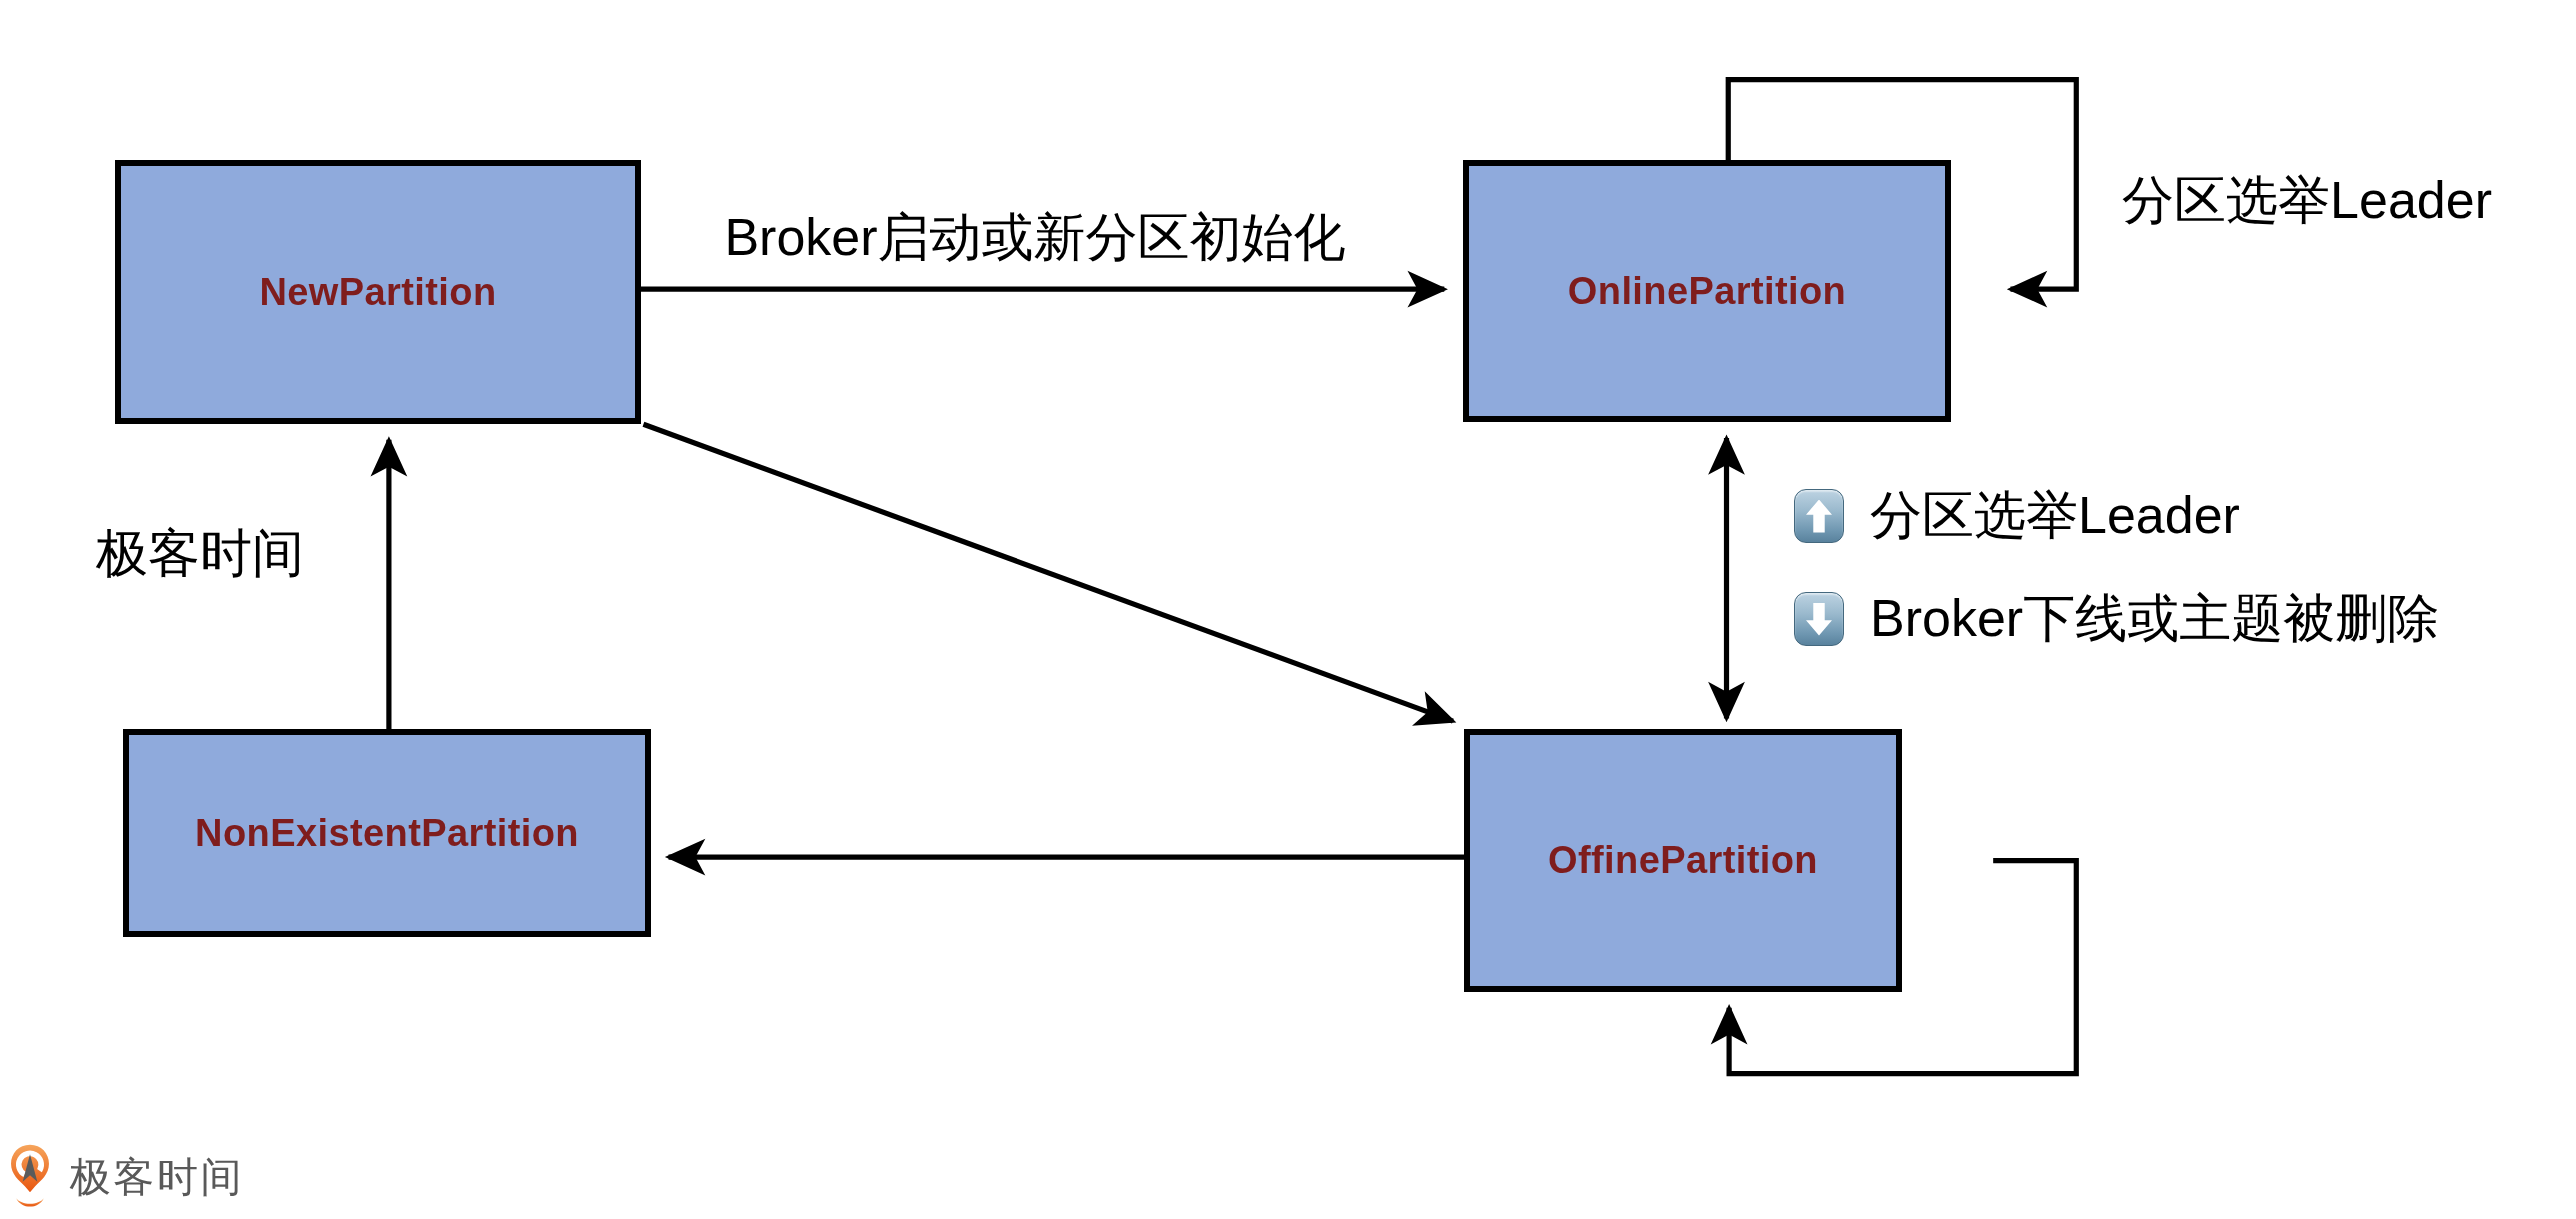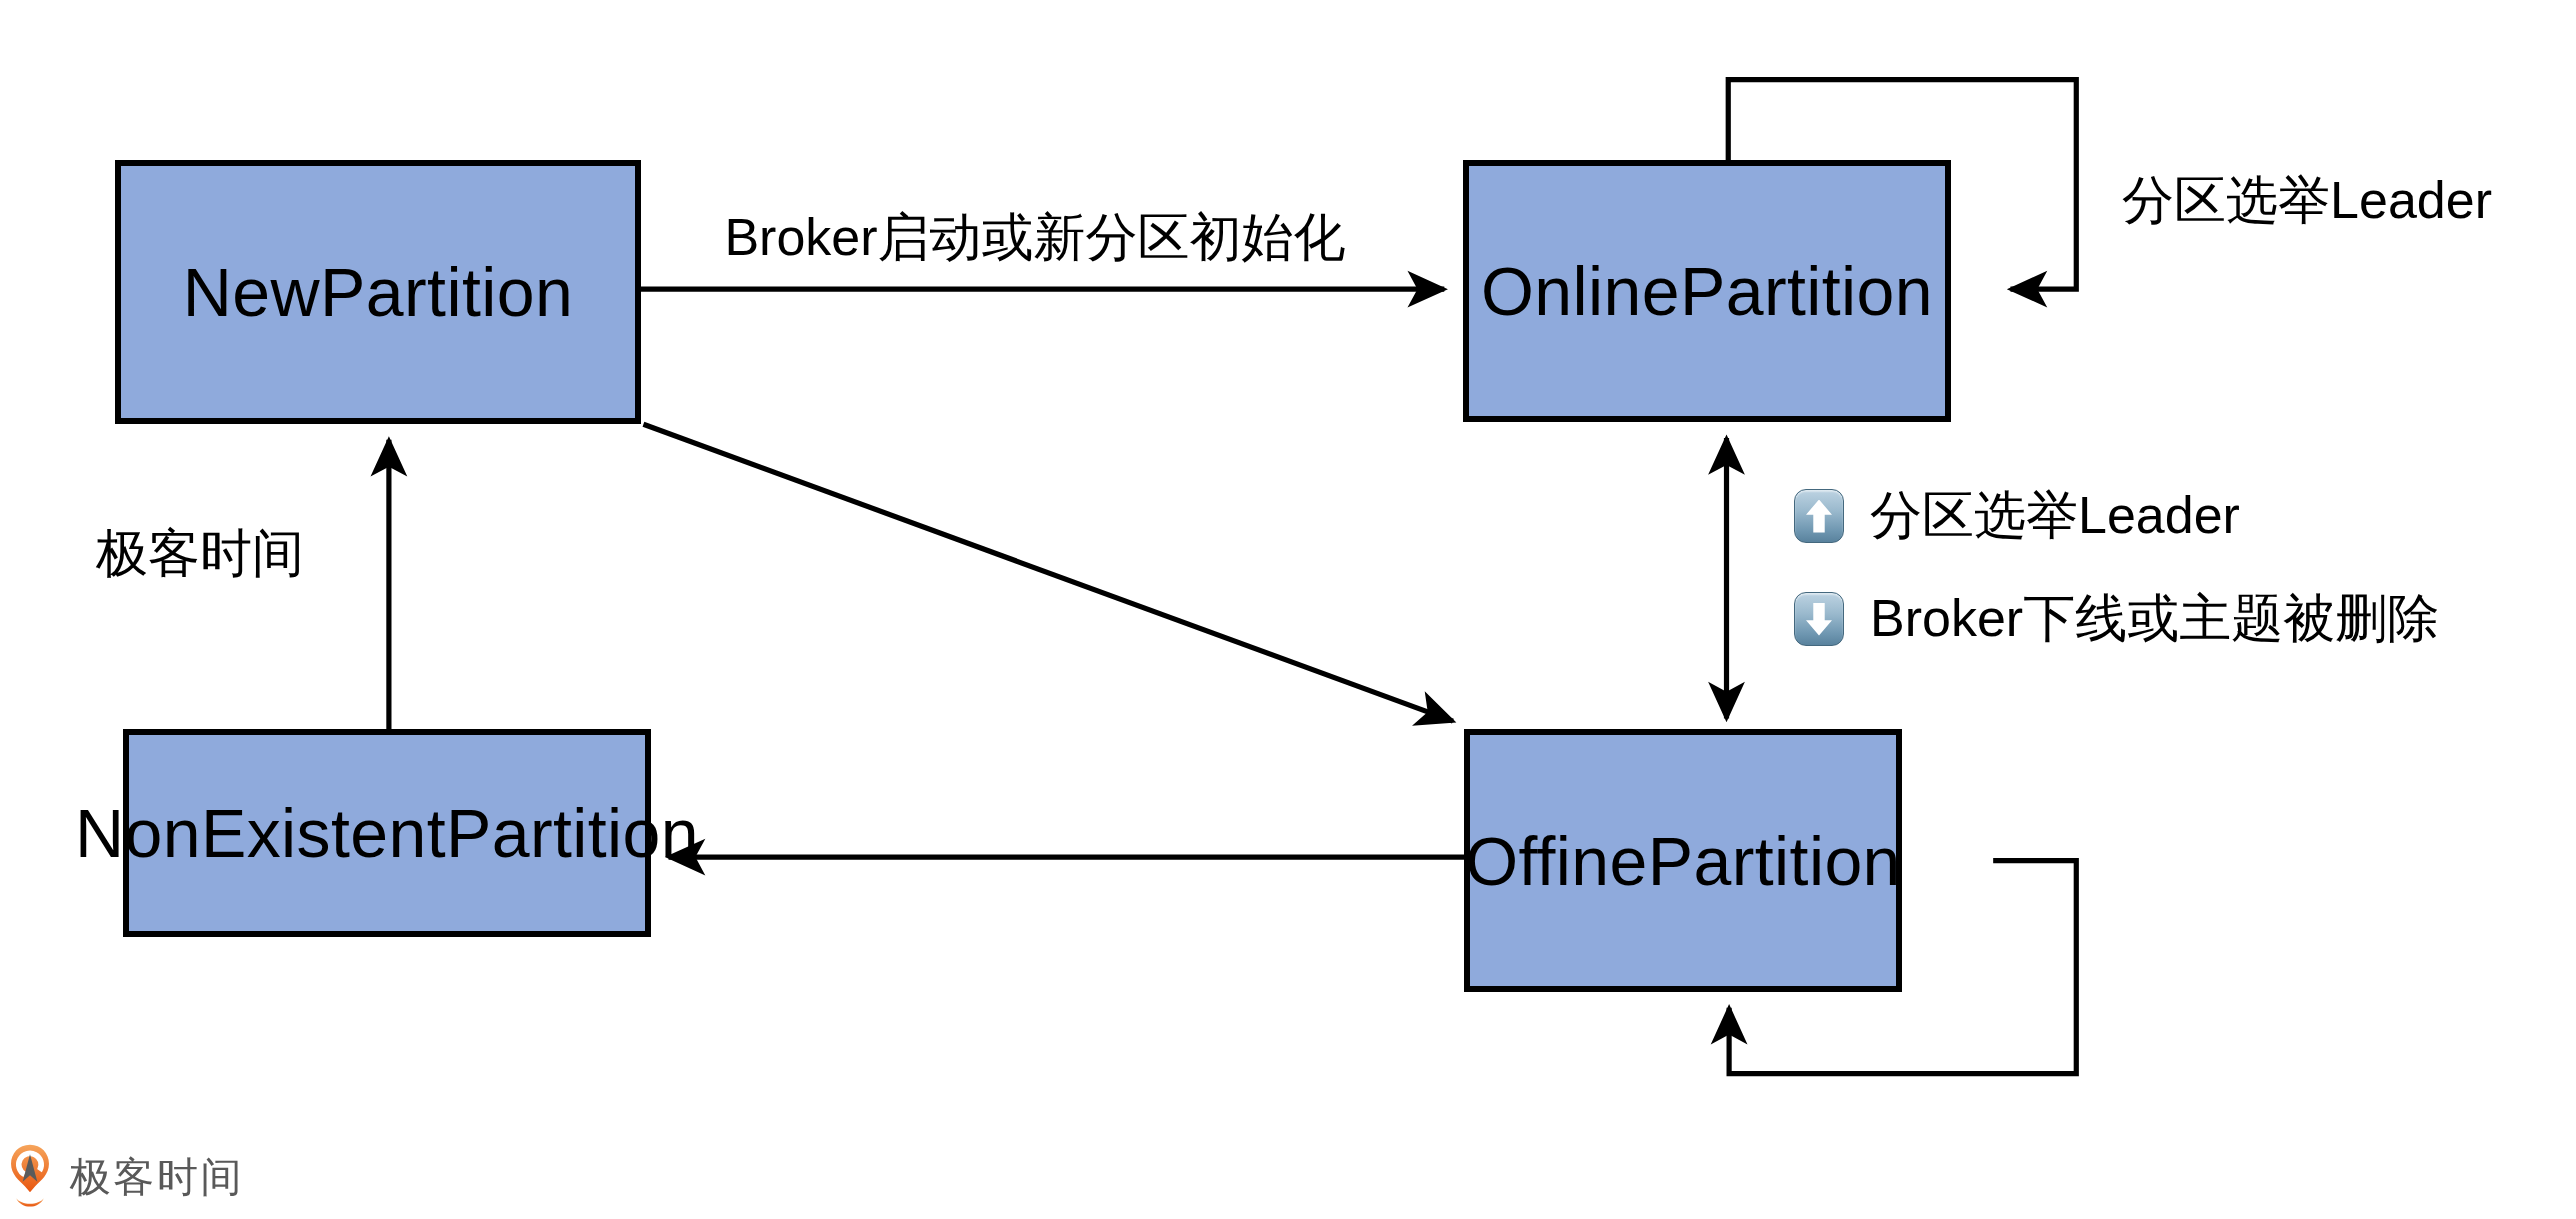--- a/index.html
+++ b/index.html
@@ -5,21 +5,21 @@
   html,body{margin:0;padding:0;background:#ffffff;}
   .canvas{
     position:relative;width:2576px;height:1219px;background:#ffffff;overflow:hidden;
     font-family:"Liberation Sans","DejaVu Sans",sans-serif;
   }
   .edges{position:absolute;left:0;top:0;width:2576px;height:1219px;}
   .node{
     position:absolute;display:flex;align-items:center;justify-content:center;
     background:#8FAADC;border:6px solid #000000;box-sizing:border-box;
   }
-  .node-label{color:#000000;font-size:68px;letter-spacing:0.4px;white-space:nowrap;}
+  .node-label{color:#7f1d1d;font-size:38px;letter-spacing:0.4px;white-space:nowrap;font-weight:bold;}
   .label{
     position:absolute;color:#000000;font-size:52px;white-space:nowrap;
   }
   .center{transform:translate(-50%,-50%);}
   .legend-row{
     position:absolute;display:flex;align-items:center;gap:26px;
   }
   .emoji-badge{
     width:50px;height:54px;border-radius:12px;flex:0 0 auto;
     background:linear-gradient(180deg,#bdd3e2 0%,#9ab9cd 40%,#6f97b1 78%,#59829d 100%);

